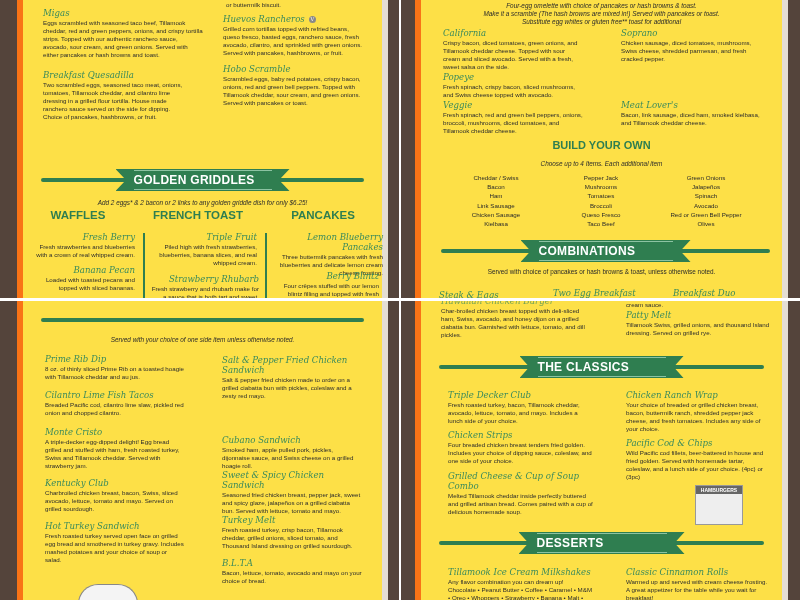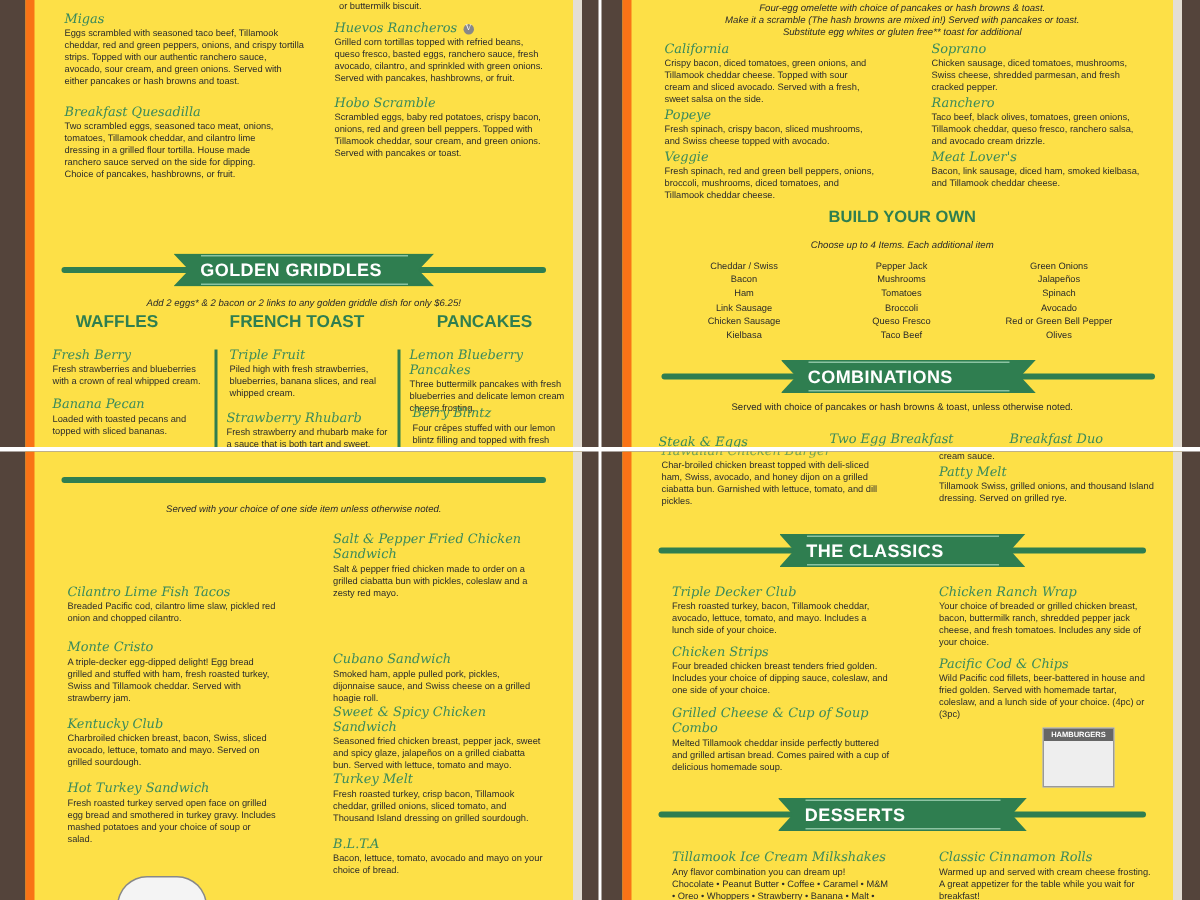--- a/index.html
+++ b/index.html
@@ -16,21 +16,21 @@
   .content{position:absolute;left:0;right:0;top:0;bottom:0;font-size:6.2px;line-height:8.1px}
   .h{font-family:"DejaVu Serif",serif;font-style:italic;color:#3a8a5c;font-size:8.6px;line-height:10px;margin-bottom:1px}
   .item{position:absolute}
   .desc{color:#2c2c2c}
   .banner{position:absolute;left:20px;right:20px;height:22px}
   .banner .line{position:absolute;left:0;right:0;top:9px;height:4px;background:#2f7e50;border-radius:2px}
   .banner .ribbon{position:absolute;left:50%;transform:translateX(-50%);top:0;height:22px;background:#2f7e50;color:#fff;font-family:"Liberation Sans",sans-serif;font-weight:bold;font-size:12px;line-height:22px;letter-spacing:.3px;clip-path:polygon(0 0,100% 0,94% 50%,100% 100%,0 100%,6% 50%)}
   .banner .ribbon span{display:block;margin:0 18px;border-top:1px solid #8cc3a2;border-bottom:1px solid #8cc3a2;line-height:18px;margin-top:1px}
   .sub{position:absolute;left:0;right:0;text-align:center;font-size:6.4px;font-style:italic}
   .colhead{position:absolute;color:#2f7e50;font-weight:bold;font-size:11.5px;text-align:center}
-  .center{text-align:left}
+  .center{text-align:right}
   .vdiv{position:absolute;width:2px;background:#2f7e50}
   .bywhead{position:absolute;left:0;right:0;text-align:center;color:#2f7e50;font-weight:bold;font-size:11px}
   .bycol{position:absolute;text-align:center;font-size:6.2px;line-height:9.2px}
   .veg-icon{display:inline-block;width:7px;height:7px;border-radius:50%;background:#888;color:#fff;font-size:5px;line-height:7px;text-align:center;font-style:normal;vertical-align:1px;margin-left:4px}
   .illus{position:absolute;border:1px solid #999;background:#eee}
 </style>
 </head>
 <body>
 
 <div class="grid">
@@ -118,24 +118,20 @@
           <div class="desc">Fresh spinach, crispy bacon, sliced mushrooms, and Swiss cheese topped with avocado.</div>
         </div>
         <div class="item" style="left:22px;top:100px;width:140px">
           <div class="h">Veggie</div>
           <div class="desc">Fresh spinach, red and green bell peppers, onions, broccoli, mushrooms, diced tomatoes, and Tillamook cheddar cheese.</div>
         </div>
         <div class="item" style="left:200px;top:28px;width:140px">
           <div class="h">Soprano</div>
           <div class="desc">Chicken sausage, diced tomatoes, mushrooms, Swiss cheese, shredded parmesan, and fresh cracked pepper.</div>
         </div>
-        <div class="item" style="left:200px;top:64px;width:140px">
-          <div class="h">Ranchero</div>
-          <div class="desc">Taco beef, black olives, tomatoes, green onions, Tillamook cheddar, queso fresco, ranchero salsa, and avocado cream drizzle.</div>
-        </div>
         <div class="item" style="left:200px;top:100px;width:140px">
           <div class="h">Meat Lover's</div>
           <div class="desc">Bacon, link sausage, diced ham, smoked kielbasa, and Tillamook cheddar cheese.</div>
         </div>
 
         <div class="bywhead" style="top:141px">BUILD YOUR OWN</div>
         <div class="sub" style="top:160px">Choose up to 4 Items. Each additional item</div>
 
         <div class="bycol" style="left:40px;width:70px;top:173px">
           <div>Cheddar / Swiss</div>
@@ -178,20 +174,24 @@
   </div>
 
   <div class="tile bl">
     <div class="paper">
       <div class="content">
         <div class="banner" style="top:8px;left:18px;right:18px">
           <div class="line"></div>
         </div>
         <div class="sub" style="top:35px">Served with your choice of one side item unless otherwise noted.</div>
 
+        <div class="item" style="left:22px;top:53px;width:140px">
+          <div class="h">Prime Rib Dip</div>
+          <div class="desc">8 oz. of thinly sliced Prime Rib on a toasted hoagie with Tillamook cheddar and au jus.</div>
+        </div>
         <div class="item" style="left:22px;top:89px;width:140px">
           <div class="h">Cilantro Lime Fish Tacos</div>
           <div class="desc">Breaded Pacific cod, cilantro lime slaw, pickled red onion and chopped cilantro.</div>
         </div>
         <div class="item" style="left:22px;top:126px;width:140px">
           <div class="h">Monte Cristo</div>
           <div class="desc">A triple-decker egg-dipped delight! Egg bread grilled and stuffed with ham, fresh roasted turkey, Swiss and Tillamook cheddar. Served with strawberry jam.</div>
         </div>
         <div class="item" style="left:22px;top:220px;width:140px">
           <div class="h">Hot Turkey Sandwich</div>

